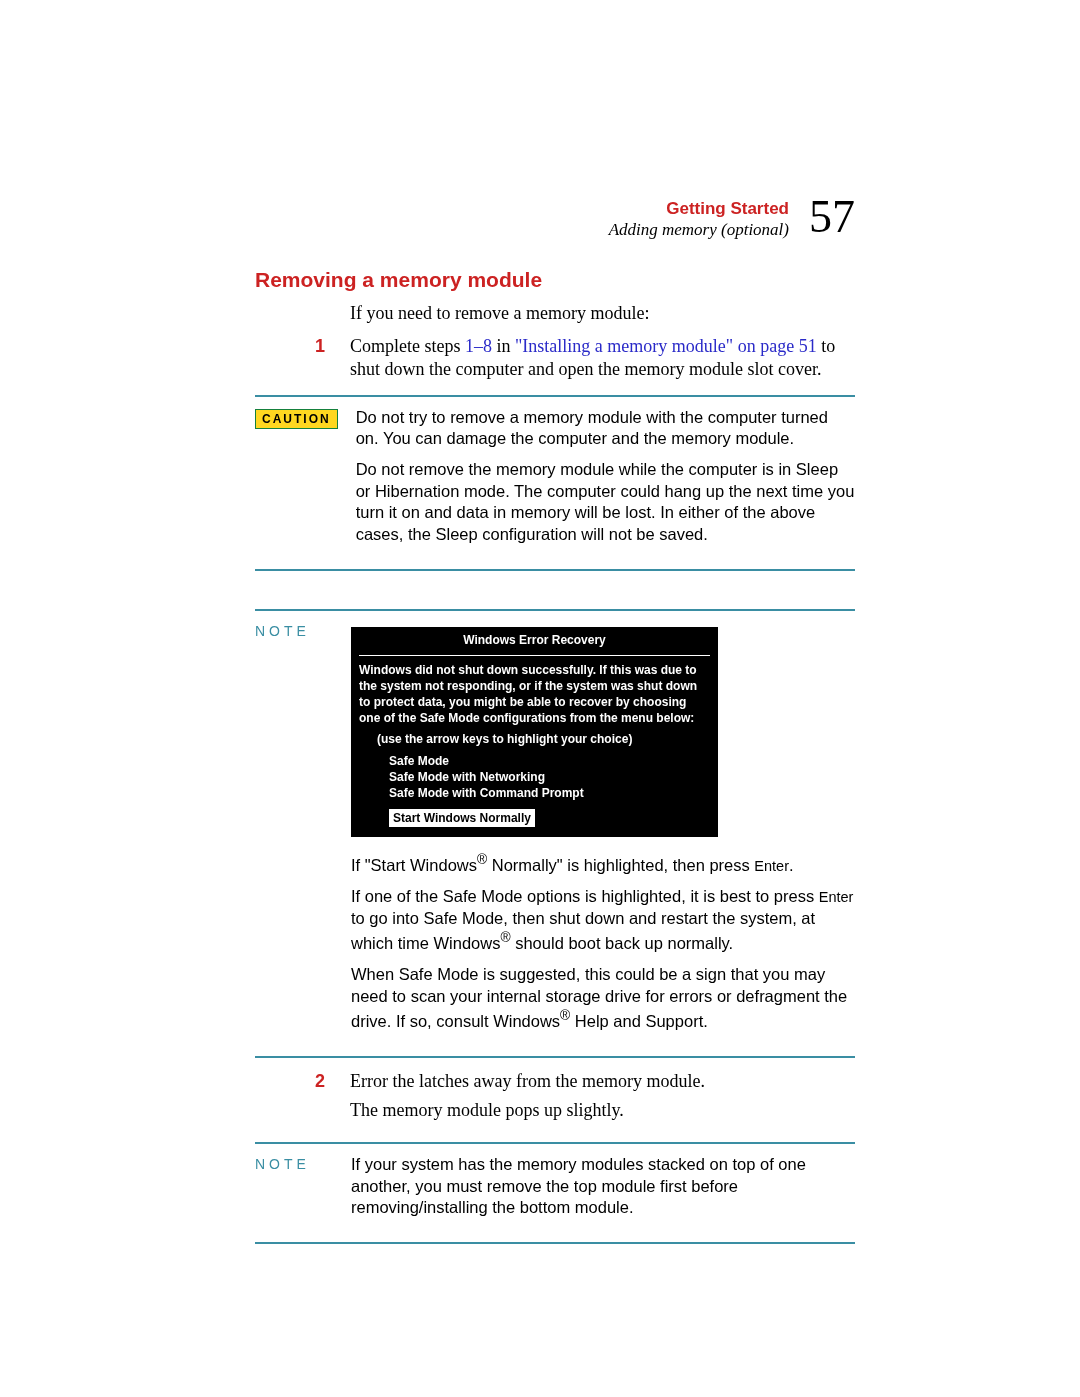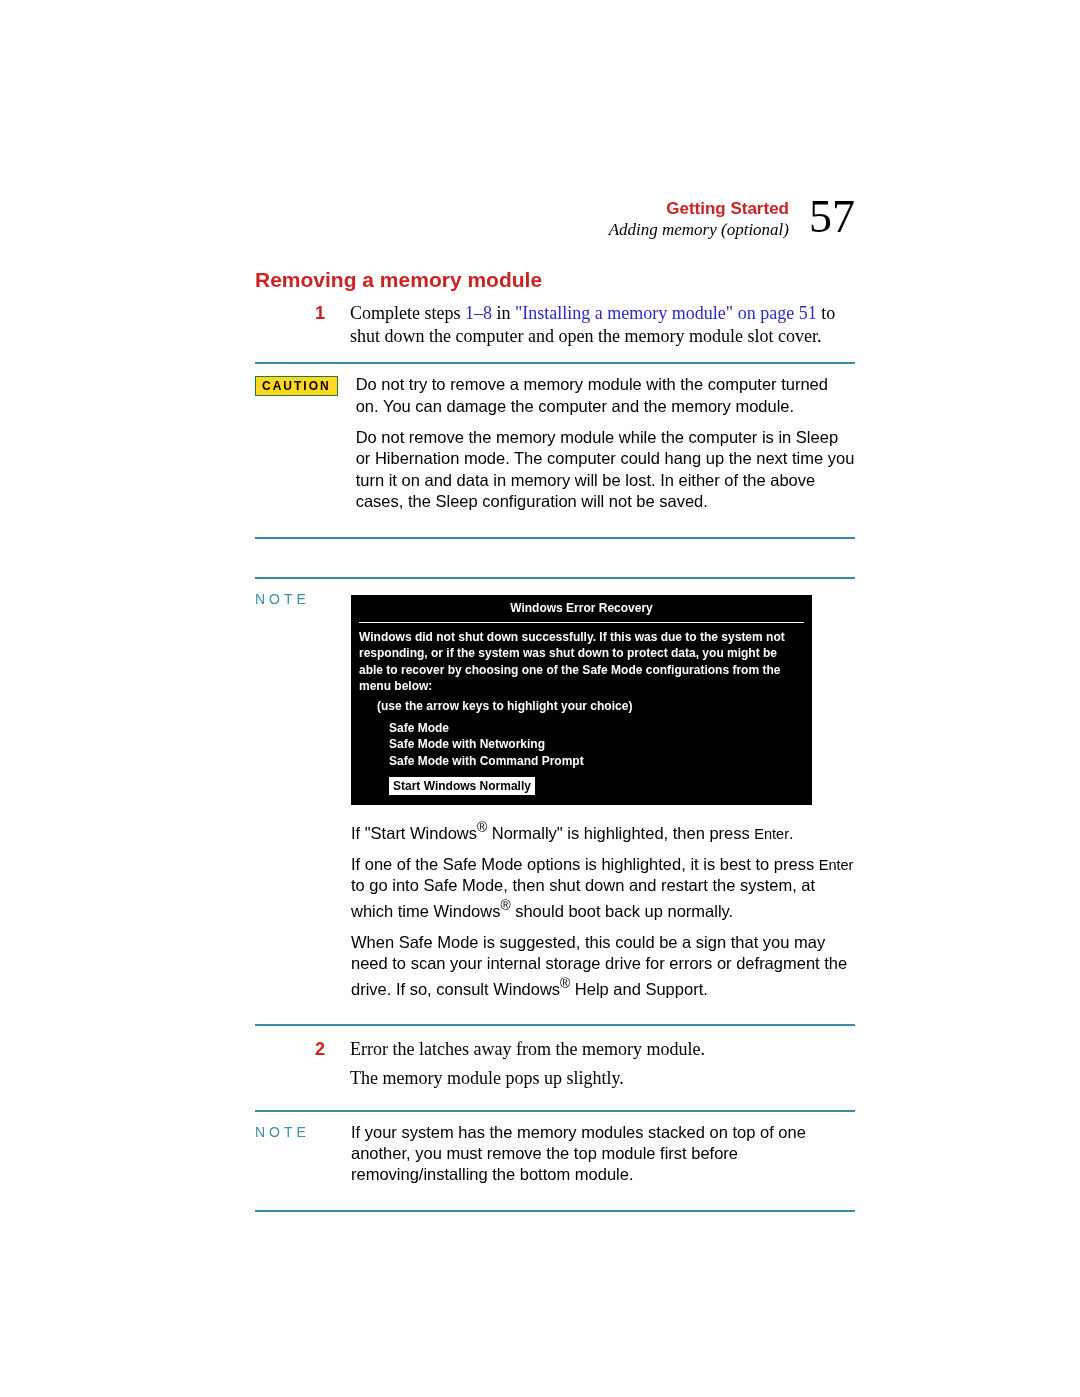--- a/index.html
+++ b/index.html
@@ -83,21 +83,21 @@
     margin-top: 2px;
   }
   .note-text { font-family: Arial, Helvetica, sans-serif; font-size: 16.5px; line-height: 1.3; flex: 1; }
   .note-text p { margin-bottom: 10px; }
 
   .boot-screen {
     background: #000;
     color: #fff;
     font-family: Arial, Helvetica, sans-serif;
     font-size: 12px;
-    width: 461px;
+    width: 367px;
     margin: 6px 0 14px 0;
     padding-bottom: 10px;
   }
   .boot-title {
     color: #fff;
     font-weight: bold;
     text-align: center;
     font-size: 12px;
     padding: 6px 0 4px 0;
   }
@@ -126,20 +126,21 @@
   <div class="header-row">
     <div class="header-text">
       <div class="chapter-title">Getting Started</div>
       <div class="section-title">Adding memory (optional)</div>
     </div>
     <div class="page-number">57</div>
   </div>
 
   <div class="heading-red">Removing a memory module</div>
 
+  <div class="intro-para">If you need to remove a memory module:</div>
 
   <div class="step-row">
     <div class="step-num">1</div>
     <div class="step-body">
       <span>Complete steps </span><span class="step-link">1–8</span><span> in </span><span class="step-link">"Installing a memory module" on page 51</span><span> to shut down the computer and open the memory module slot cover.</span>
     </div>
   </div>
 
   <hr class="rule-teal">
 

